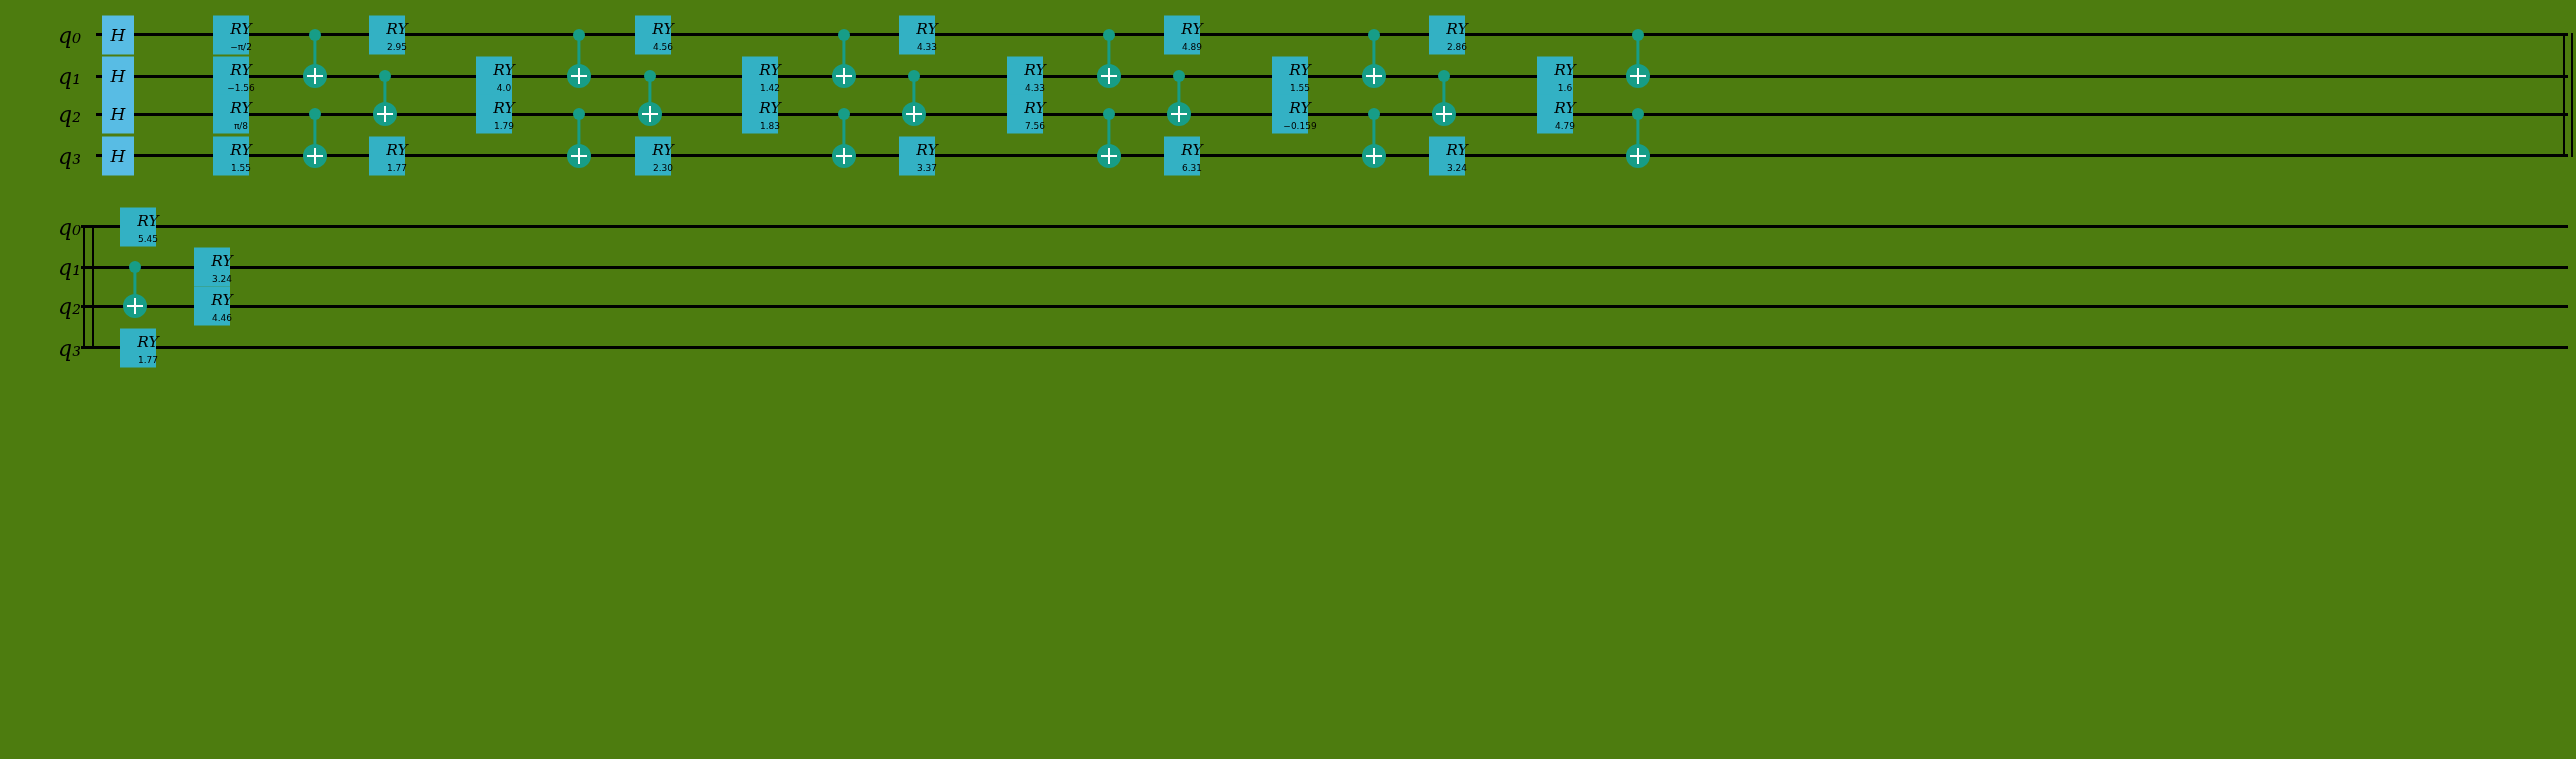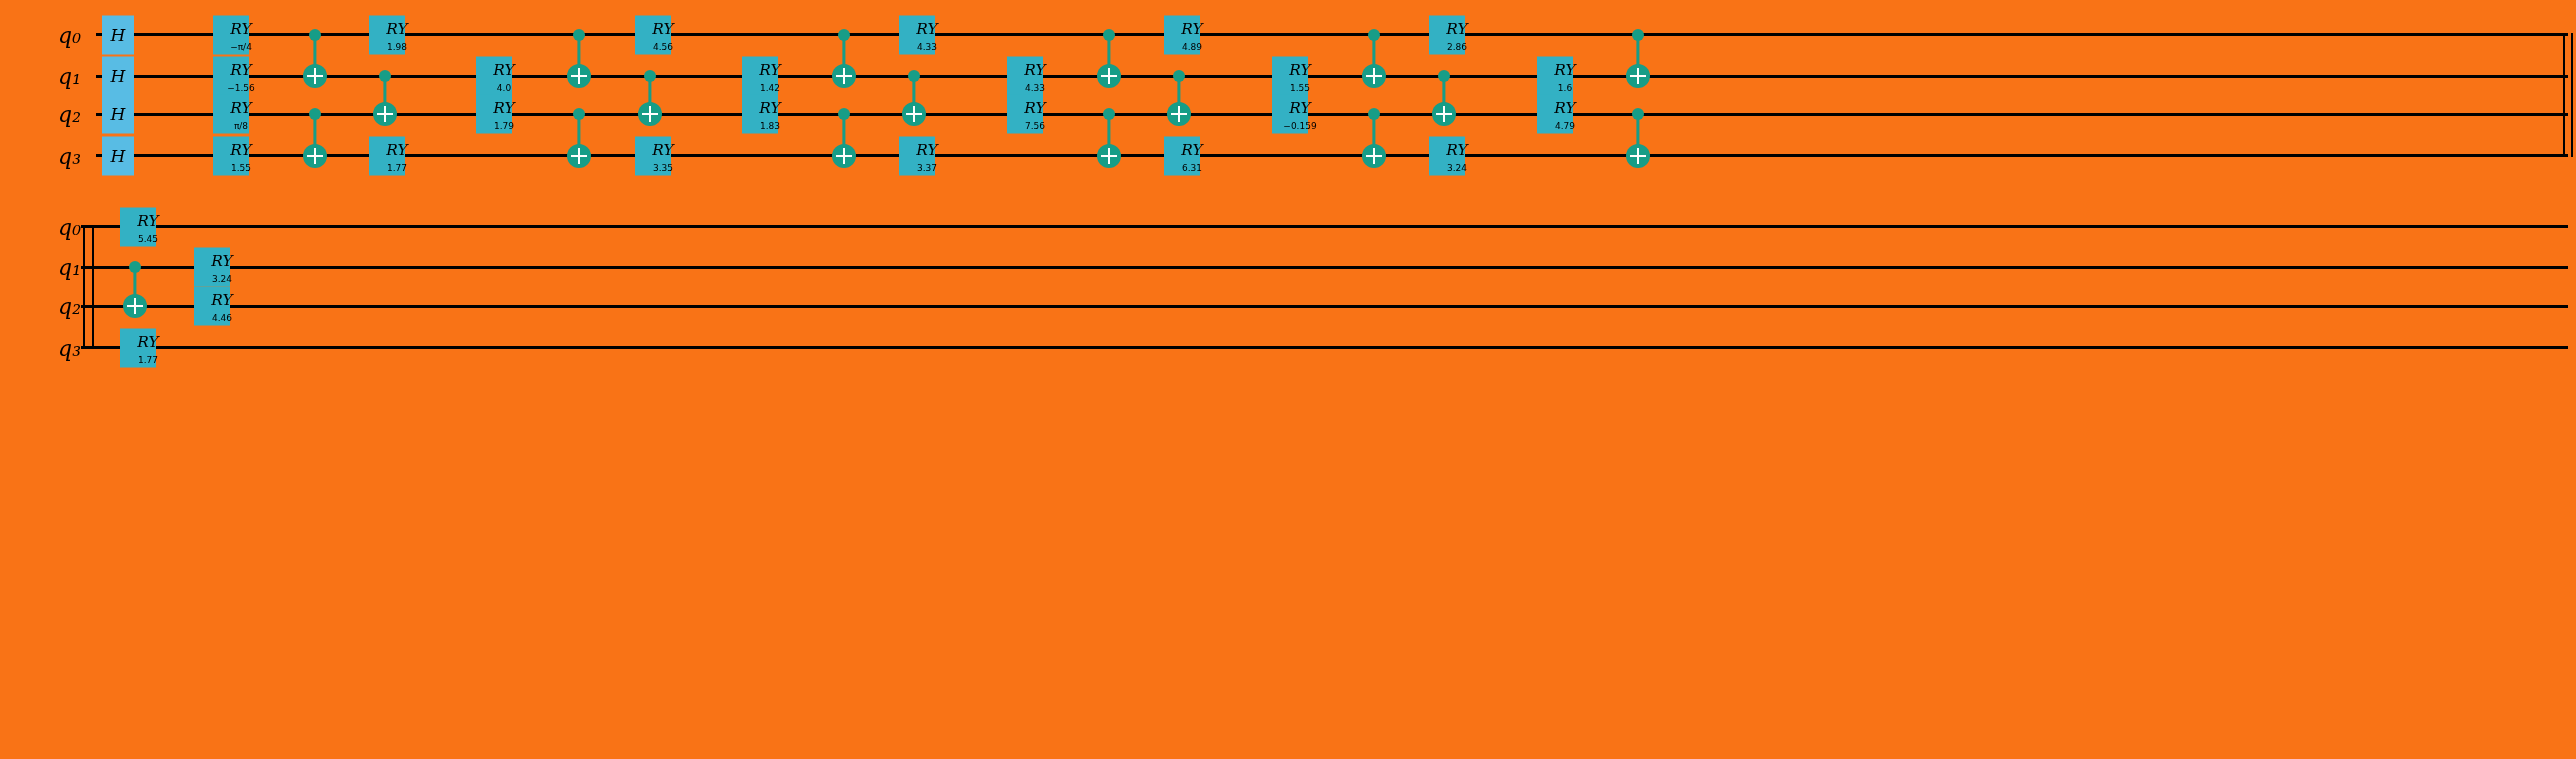--- a/index.html
+++ b/index.html
@@ -1,17 +1,17 @@
 <!DOCTYPE html>
 <html style="font-size:13px"><head>
 <meta charset="utf-8">
 <style>
   html,body{margin:0;padding:0;background:#ffffff;}
   body{width:2576px;height:760px;font-family:"DejaVu Sans",sans-serif;overflow:hidden;}
-  #stage{position:relative;width:2576px;height:760px;background:#f97316;}
+  #stage{position:relative;width:2576px;height:760px;background:#4d7c0f;}
 
   .block{position:absolute;left:0;top:0;}
 
   .wire{position:absolute;height:3.2px;background:#000;}
   .qlabel{position:absolute;font-family:"DejaVu Serif",serif;font-style:italic;
           font-size:22px;color:#000;text-align:right;white-space:nowrap;
           transform:translateY(-50%);}
 
   
   .gate{position:absolute;transform:translate(-50%,-50%);
@@ -111,57 +111,57 @@
       <div class="cx-ctrl" style="left: 1444px; top: 76px;"></div>
       <div class="cx-targ" style="left: 1444px; top: 114px;"></div>
       <div class="cx-line" style="left: 1638px; top: 35px; height: 41px;"></div>
       <div class="cx-ctrl" style="left: 1638px; top: 35px;"></div>
       <div class="cx-targ" style="left: 1638px; top: 76px;"></div>
       <div class="cx-line" style="left: 1638px; top: 114px; height: 41px;"></div>
       <div class="cx-ctrl" style="left: 1638px; top: 114px;"></div>
       <div class="cx-targ" style="left: 1638px; top: 156px;"></div>
       <div class="gate gate-ry" style="left: 231px; top: 35px;">
         <div class="gname">RY</div>
-        <div class="gparam">−π/4</div>
+        <div class="gparam">−π/2</div>
       </div>
       <div class="gate gate-ry" style="left: 231px; top: 76px;">
         <div class="gname">RY</div>
         <div class="gparam">−1.56</div>
       </div>
       <div class="gate gate-ry" style="left: 231px; top: 114px;">
         <div class="gname">RY</div>
         <div class="gparam">π/8</div>
       </div>
       <div class="gate gate-ry" style="left: 231px; top: 156px;">
         <div class="gname">RY</div>
         <div class="gparam">1.55</div>
       </div>
       <div class="gate gate-ry" style="left: 387px; top: 35px;">
         <div class="gname">RY</div>
-        <div class="gparam">1.98</div>
+        <div class="gparam">2.95</div>
       </div>
       <div class="gate gate-ry" style="left: 387px; top: 156px;">
         <div class="gname">RY</div>
         <div class="gparam">1.77</div>
       </div>
       <div class="gate gate-ry" style="left: 494px; top: 76px;">
         <div class="gname">RY</div>
         <div class="gparam">4.0</div>
       </div>
       <div class="gate gate-ry" style="left: 494px; top: 114px;">
         <div class="gname">RY</div>
         <div class="gparam">1.79</div>
       </div>
       <div class="gate gate-ry" style="left: 653px; top: 35px;">
         <div class="gname">RY</div>
         <div class="gparam">4.56</div>
       </div>
       <div class="gate gate-ry" style="left: 653px; top: 156px;">
         <div class="gname">RY</div>
-        <div class="gparam">3.35</div>
+        <div class="gparam">2.30</div>
       </div>
       <div class="gate gate-ry" style="left: 760px; top: 76px;">
         <div class="gname">RY</div>
         <div class="gparam">1.42</div>
       </div>
       <div class="gate gate-ry" style="left: 760px; top: 114px;">
         <div class="gname">RY</div>
         <div class="gparam">1.83</div>
       </div>
       <div class="gate gate-ry" style="left: 917px; top: 35px;">

